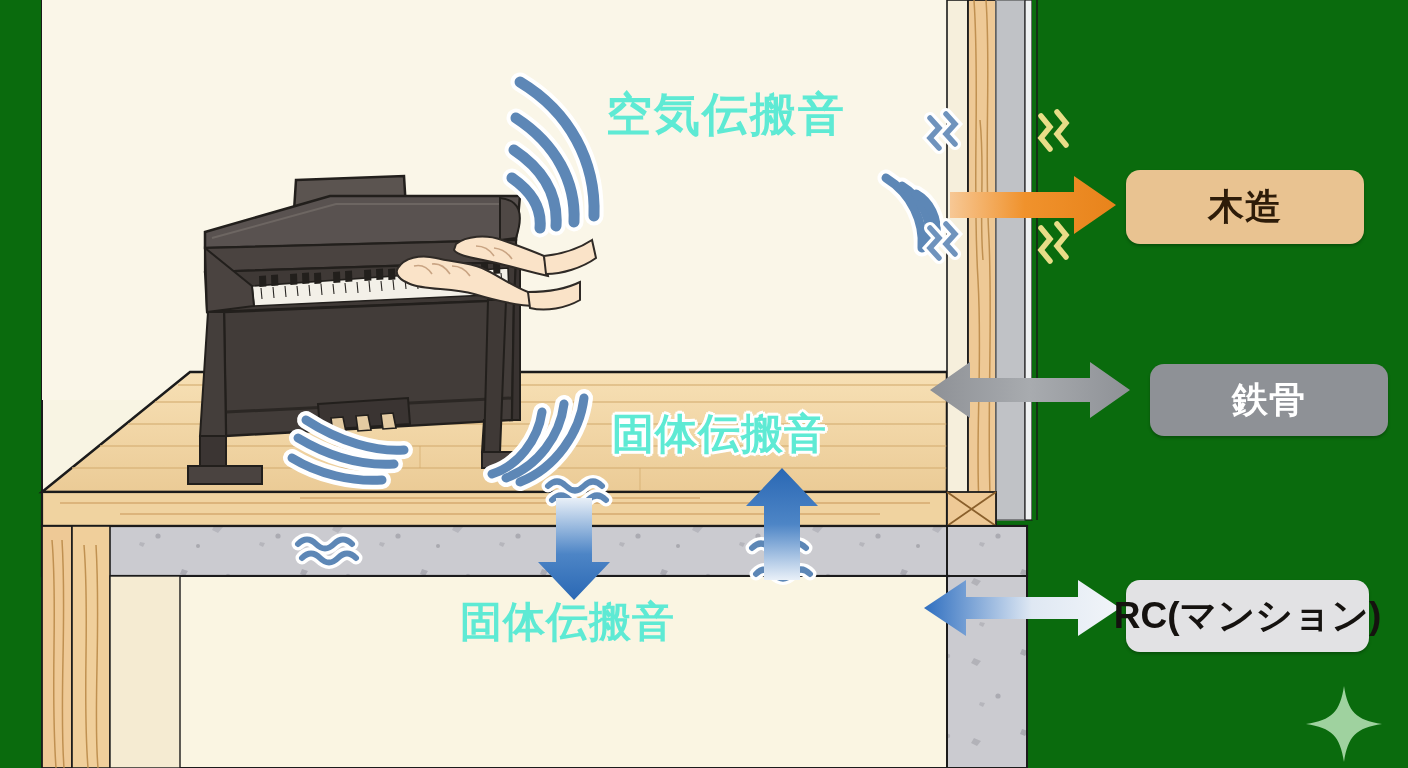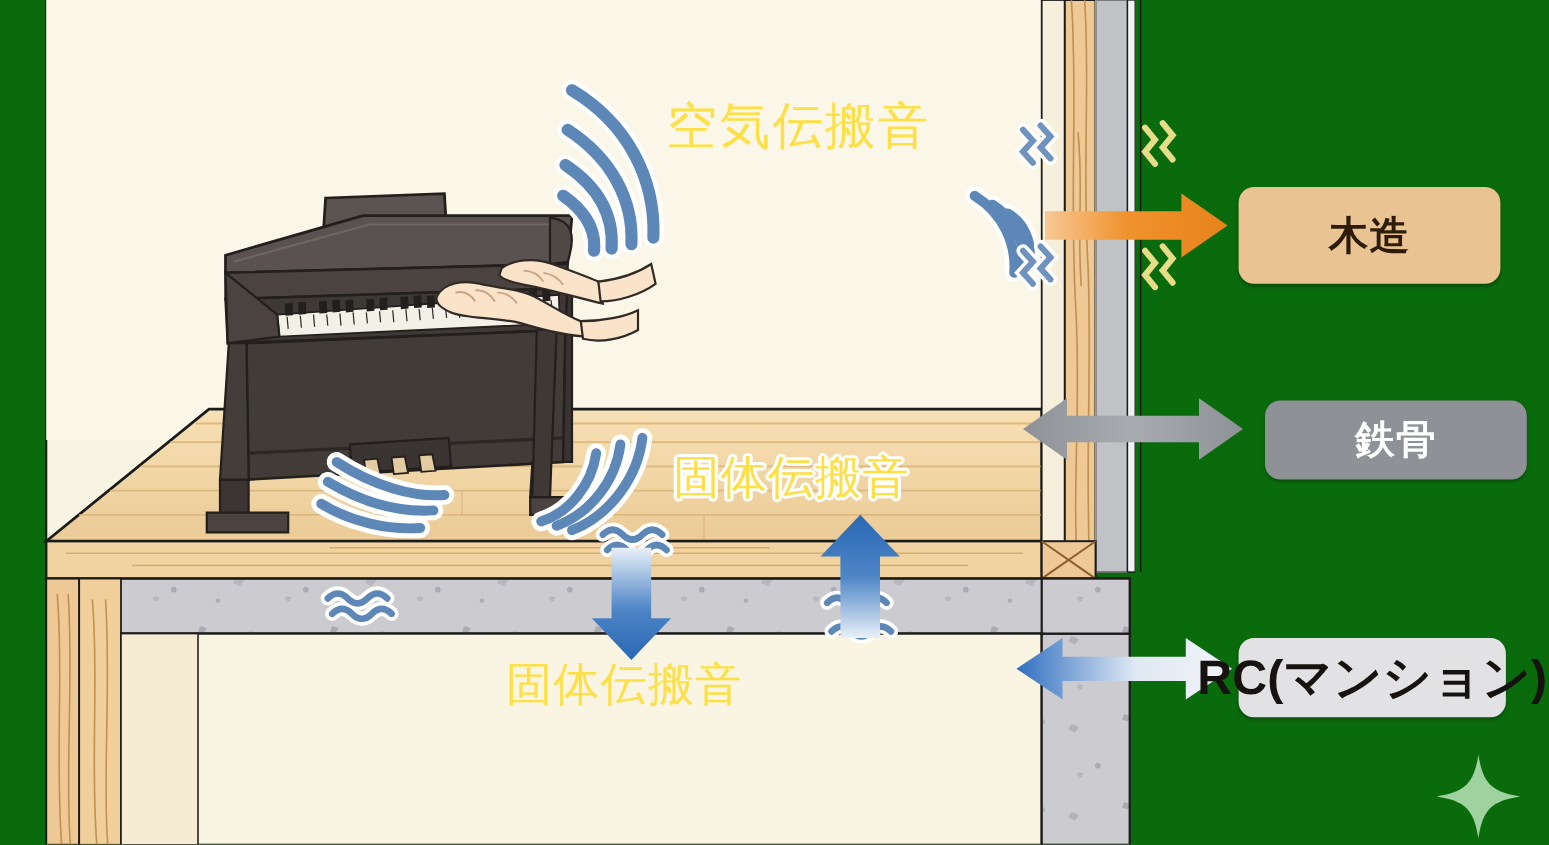--- a/index.html
+++ b/index.html
@@ -1,27 +1,27 @@
 <!DOCTYPE html>
 <html><head>
 <meta charset="utf-8">
 <style>
   html,body{margin:0;padding:0;background:#0a6b0d;}
   body{font-family:"Liberation Sans","DejaVu Sans",sans-serif;}
   #stage{position:relative;width:1408px;height:768px;overflow:hidden;background:#0a6b0d;}
   #stage svg.layer{position:absolute;left:0;top:0;width:1408px;height:768px;}
   .lbl{position:absolute;border-radius:14px;display:flex;align-items:center;justify-content:center;
        font-weight:700;letter-spacing:1px;white-space:nowrap;}
-  #lbl-wood{left:1126px;top:170px;width:238px;height:88px;background:#e9c391;color:#2e1c09;font-size:36px;
+  #lbl-wood{left:1126px;top:170px;width:238px;height:74px;background:#e9c391;color:#2e1c09;font-size:36px;
        box-shadow:0 2px 3px rgba(0,0,0,.25);}
   #lbl-steel{left:1126px;top:364px;width:238px;height:72px;background:#8e9196;color:#ffffff;font-size:36px;
        box-shadow:0 2px 3px rgba(0,0,0,.25);margin-left:24px;}
-  #lbl-rc{left:1126px;top:580px;width:243px;height:72px;background:#e2e2e4;color:#15120f;font-size:44px;
+  #lbl-rc{left:1126px;top:580px;width:243px;height:72px;background:#e2e2e4;color:#15120f;font-size:37px;
        box-shadow:0 2px 3px rgba(0,0,0,.25);letter-spacing:0px;}
-  .ov{position:absolute;font-weight:400;white-space:nowrap;color:#fde047;}
+  .ov{position:absolute;font-weight:700;white-space:nowrap;color:#5eead4;}
   #t-air{left:606px;top:84px;font-size:46px;letter-spacing:2px;}
   #t-solid1{left:612px;top:406px;font-size:42px;letter-spacing:1px;
        text-shadow:3px 0 0 #fff,-3px 0 0 #fff,0 3px 0 #fff,0 -3px 0 #fff,2px 2px 0 #fff,-2px 2px 0 #fff,2px -2px 0 #fff,-2px -2px 0 #fff;}
   #t-solid2{left:460px;top:594px;font-size:42px;letter-spacing:1px;}
 </style>
 </head>
 <body>
 
 <div id="stage">
 

